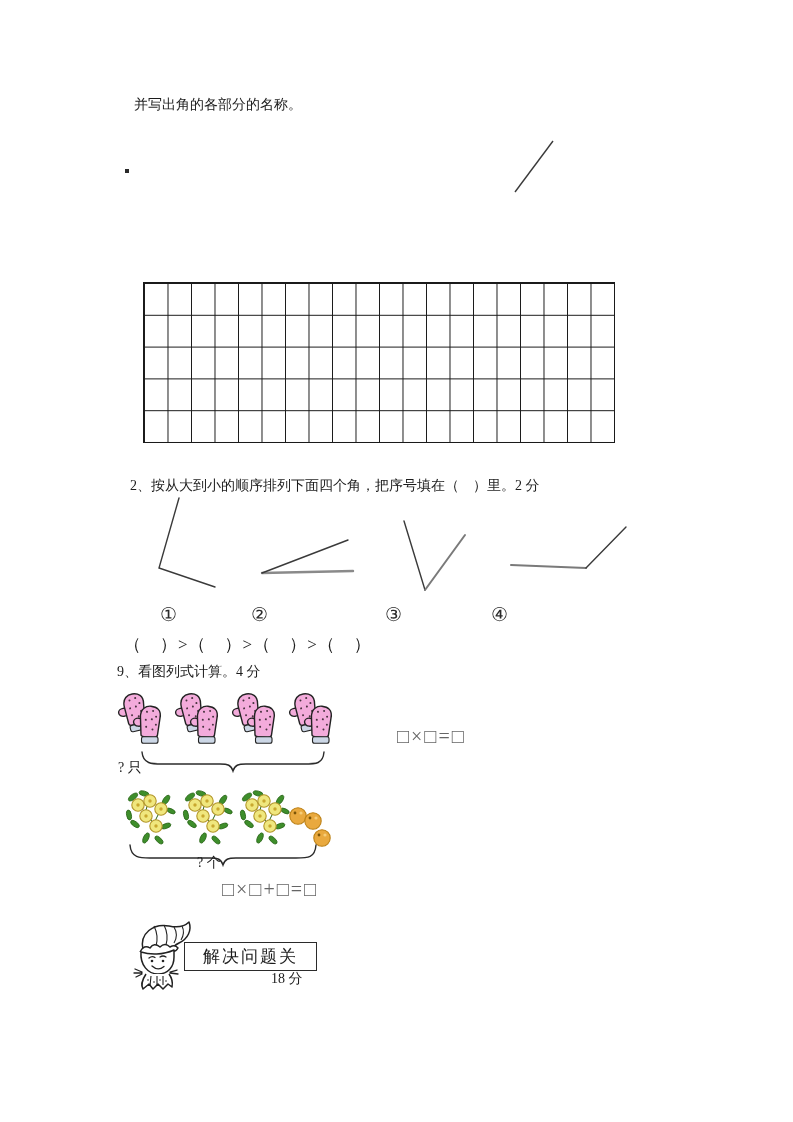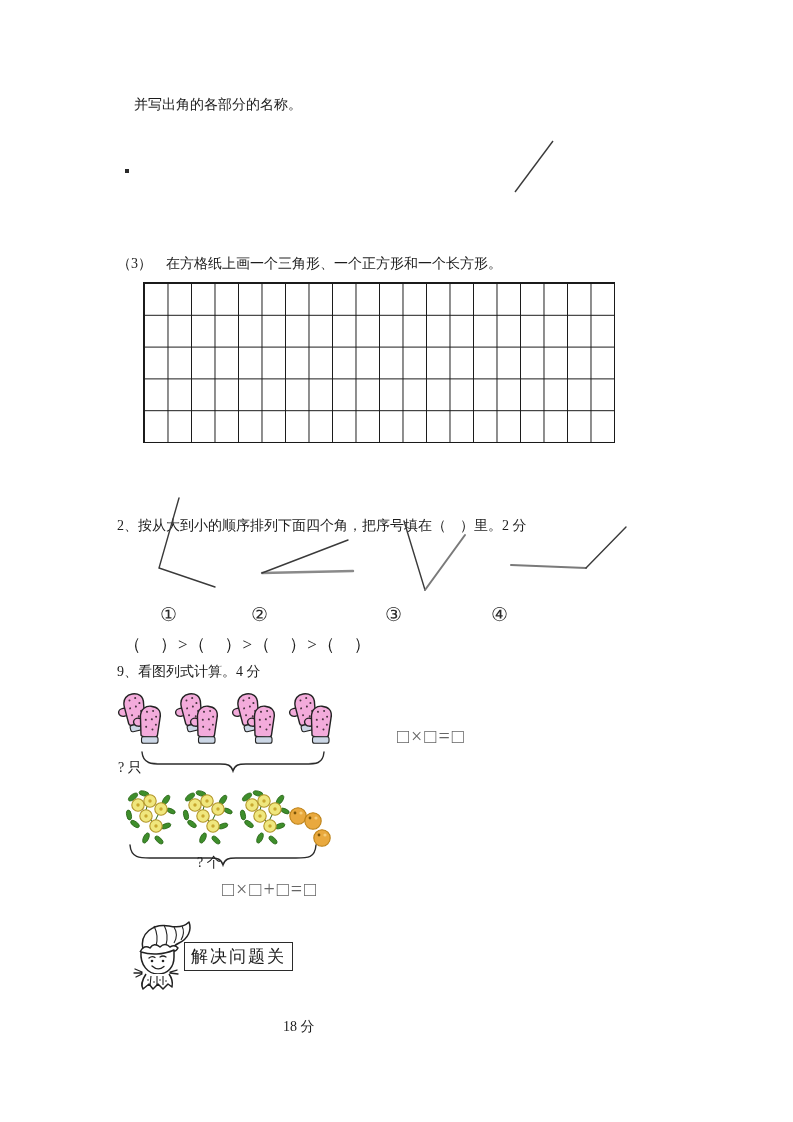--- a/index.html
+++ b/index.html
@@ -15,21 +15,21 @@
   .topline{position:absolute;left:505px;top:135px;}
   .prompt-grid{left:117px;top:255px;}
   .grid-paper{
     position:absolute;left:143px;top:282px;width:470px;height:159px;
     border:1px solid #1a1a1a;box-sizing:content-box;
     background-image:
       linear-gradient(to right,#1a1a1a 1px,transparent 1px),
       linear-gradient(to bottom,#1a1a1a 1px,transparent 1px);
     background-size:23.5px 31.8px;
   }
-  .prompt-order{left:117px;top:477px;margin-top:40px;}
+  .prompt-order{left:130px;top:477px;}
   .angles{position:absolute;left:108px;top:488px;}
   .angle-label{position:absolute;top:603px;font-size:19px;color:#2b2b2b;}
   .al1{left:160px;} .al2{left:251px;} .al3{left:385px;} .al4{left:491px;}
   .comparison{left:124px;top:634px;font-size:17px;letter-spacing:1px;}
   .prompt-eq{left:117px;top:663px;}
   .mitten-row{position:absolute;left:116px;top:693px;display:flex;gap:2px;}
   .mitten-body{fill:var(--mitten-pink,#f3abdb);stroke:#222;stroke-width:1.4;stroke-linejoin:round;}
   .mitten-cuff{fill:var(--mitten-cuff,#ccd7e6);stroke:#222;stroke-width:1.1;}
   .mitten-dots circle{fill:var(--mitten-dot,#4a3340);}
   .brace{position:absolute;}
@@ -50,39 +50,38 @@
   .brace2{left:128px;top:842px;}
   .q-flowers{left:197px;top:854px;}
   .f2{left:222px;top:878px;}
   .mascot{position:absolute;left:132px;top:920px;}
   .w{fill:#fff;stroke:#222;stroke-width:1.5;stroke-linejoin:round;}
   .s{fill:none;stroke:#222;stroke-width:1.1;}
   .k{fill:none;stroke:#222;stroke-width:1.3;stroke-linecap:round;}
   .e{fill:#222;}
   .badge{
     position:absolute;left:184px;top:942px;border:1px solid #2b2b2b;
-    padding:2px 6px;font-size:17px;background:#fff;letter-spacing:2px;
+    padding:2px 18px;font-size:17px;background:#fff;letter-spacing:2px;
   }
-  .points{left:283px;top:970px;margin-top:48px;}
+  .points{left:271px;top:970px;}
   .angleline{fill:none;stroke:#3a3a3a;stroke-width:1.4;stroke-linecap:round;}
   .anglegray{fill:none;stroke:#8a8a8a;stroke-width:2.4;stroke-linecap:round;}
   .anglegray2{fill:none;stroke:#7a7a7a;stroke-width:2;stroke-linecap:round;}
 </style>
 </head>
 <body>
 
 <div class="sheet">
 
   <div class="t instruction1">并写出角的各部分的名称。</div>
   <div class="point-dot"></div>
   <svg class="topline" width="60" height="62" viewBox="0 0 60 62">
     <line x1="10" y1="57" x2="48" y2="6" stroke="#3a3a3a" stroke-width="1.4"></line>
   </svg>
 
-  <div class="t prompt-grid">（3）　在方格纸上画一个三角形、一个正方形和一个长方形。</div>
   <div class="grid-paper"></div>
 
   <div class="t prompt-order">2、按从大到小的顺序排列下面四个角，把序号填在（　）里。2 分</div>
   <svg class="angles" width="540" height="130" viewBox="0 0 540 130">
 
     <polyline class="angleline" points="71,10 51,80 107,99"></polyline>
 
     <line class="anglegray" x1="154" y1="85" x2="245" y2="83"></line>
     <polyline class="angleline" points="240,52 154,85"></polyline>
 

